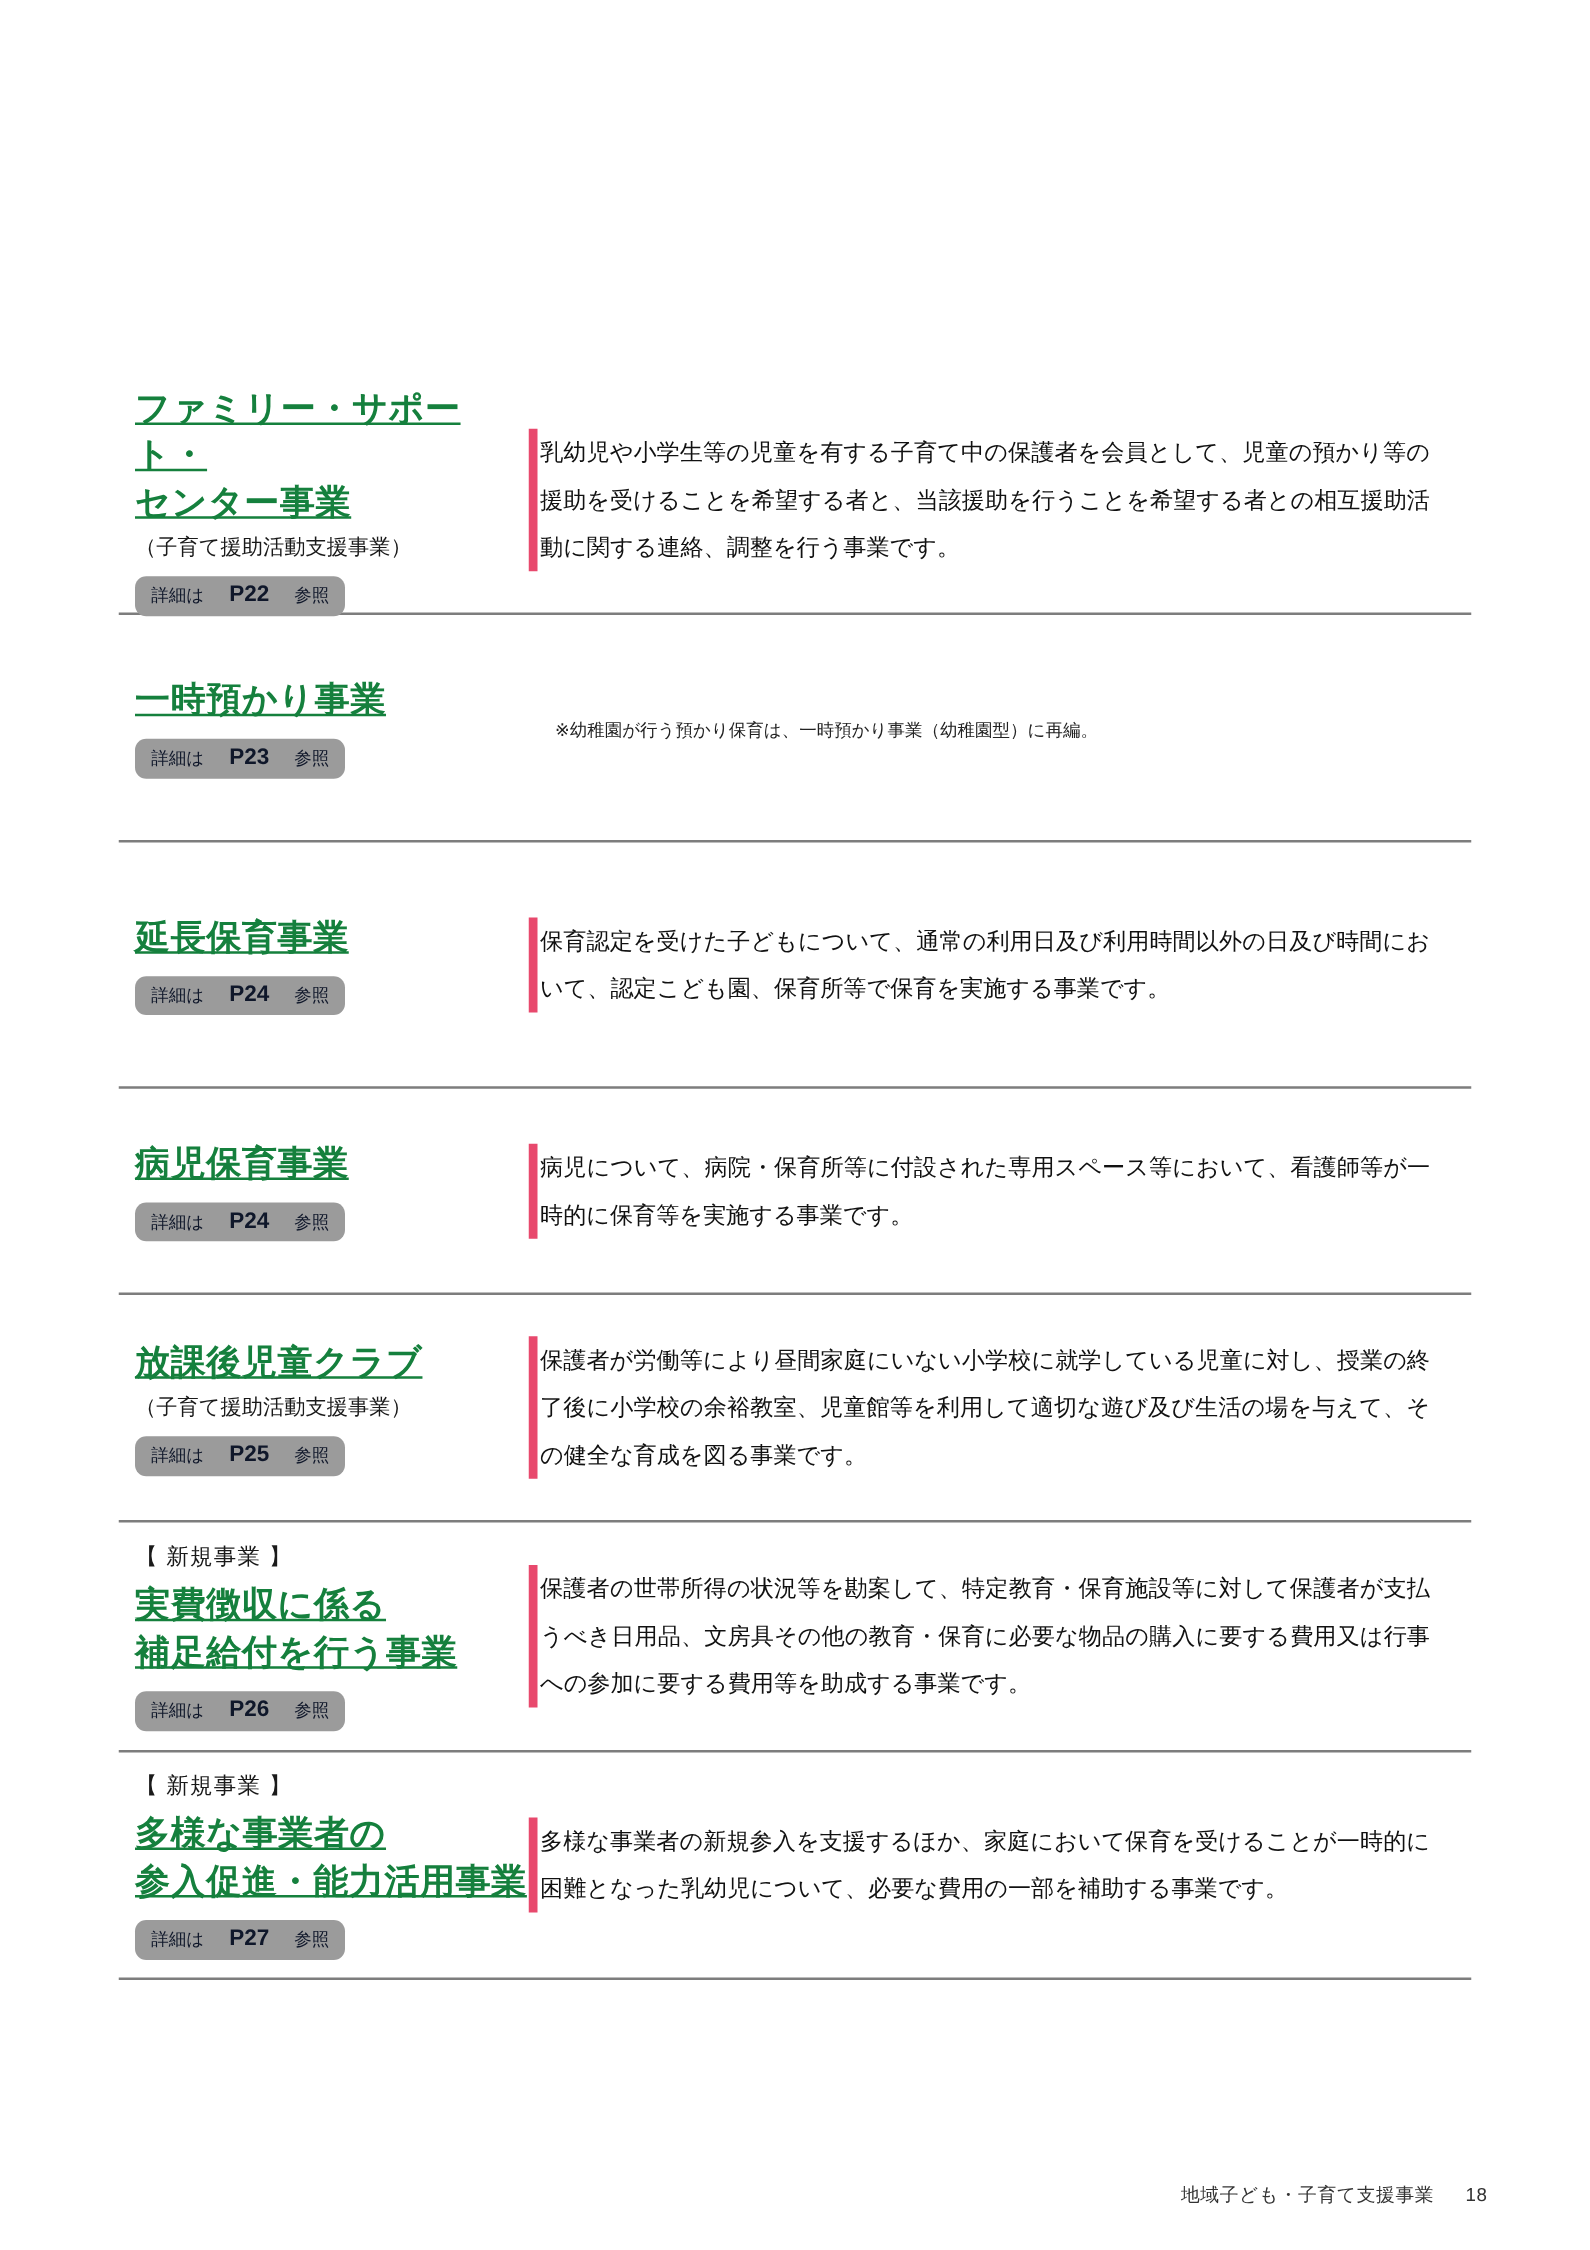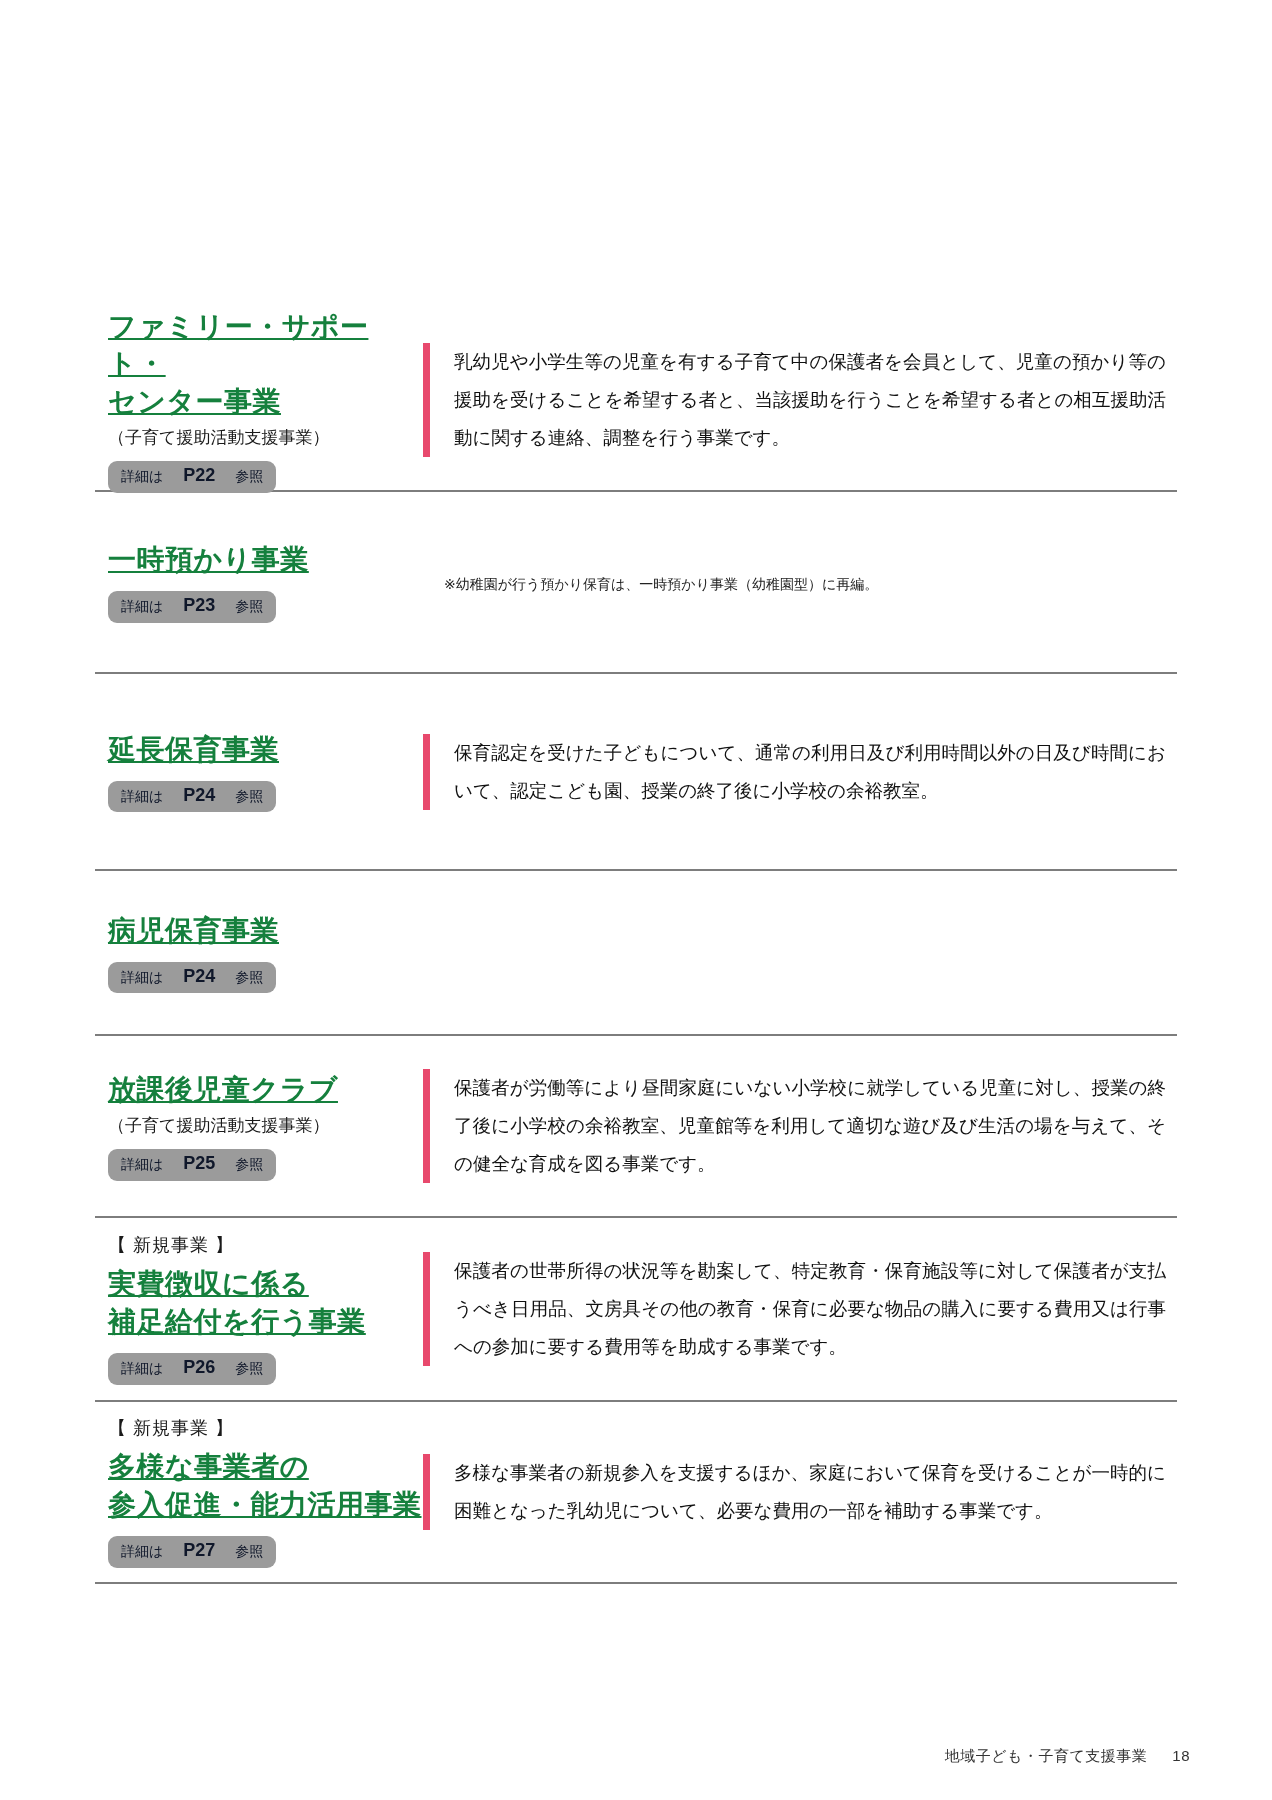--- a/index.html
+++ b/index.html
@@ -80,21 +80,21 @@
     line-height: 1.2;
   }
   .badge .pg {
     font-size: 18px;
     font-weight: bold;
     margin: 0 20px;
   }
   .cell-right { flex: 1; }
   .desc-block {
     border-left: 7px solid #e8496d;
-    padding-left: 24px;
+    padding-left: 2px;
   }
   .desc {
     width: 712px;
     font-size: 18.5px;
     line-height: 38px;
     color: #111111;
     text-align: justify;
   }
   .note {
     font-size: 14px;
@@ -163,35 +163,40 @@
           <span>延長保育事業</span>
         </div>
         <span class="badge">
           <span>詳細は</span>
           <span class="pg">P24</span>
           <span>参照</span>
         </span>
       </div>
       <div class="cell-right">
         <div class="desc-block">
-          <p class="desc">保育認定を受けた子どもについて、通常の利用日及び利用時間以外の日及び時間において、認定こども園、授業の終了後に小学校の余裕教室。</p>
+          <p class="desc">保育認定を受けた子どもについて、通常の利用日及び利用時間以外の日及び時間において、認定こども園、保育所等で保育を実施する事業です。</p>
         </div>
       </div>
     </div>
 
     <div class="row h165">
       <div class="cell-left">
         <div class="row-title">
           <span>病児保育事業</span>
         </div>
         <span class="badge">
           <span>詳細は</span>
           <span class="pg">P24</span>
           <span>参照</span>
         </span>
+      </div>
+      <div class="cell-right">
+        <div class="desc-block">
+          <p class="desc">病児について、病院・保育所等に付設された専用スペース等において、看護師等が一時的に保育等を実施する事業です。</p>
+        </div>
       </div>
     </div>
 
     <div class="row h182">
       <div class="cell-left">
         <div class="row-title">
           <span>放課後児童クラブ</span>
         </div>
         <div class="subtitle">（子育て援助活動支援事業）</div>
         <span class="badge">

